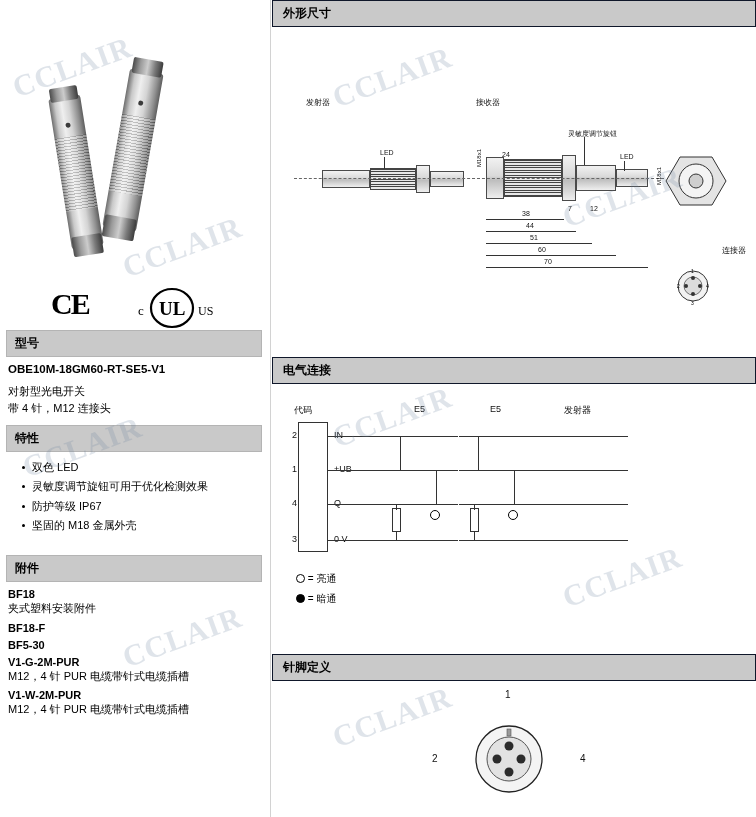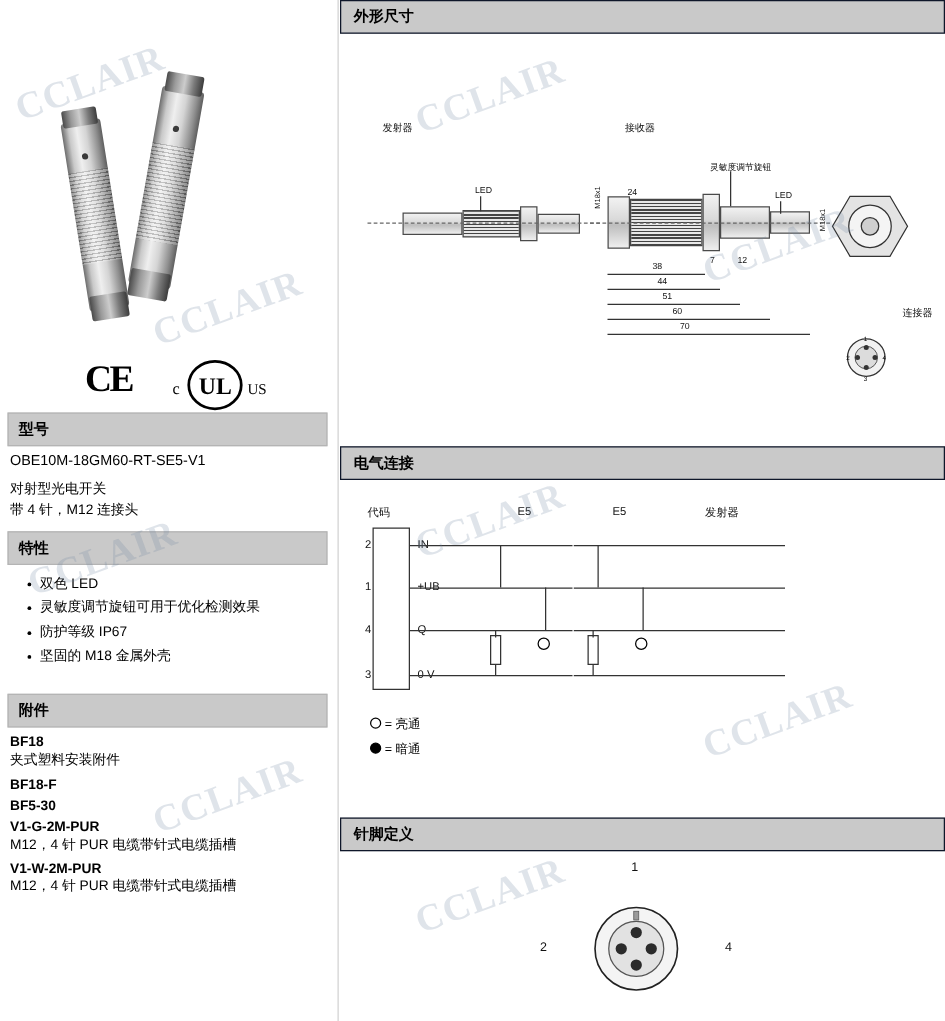--- a/index.html
+++ b/index.html
@@ -42,33 +42,33 @@
   .sensor .cap {
     position:absolute; border-radius:2px;
     background:linear-gradient(to right,#4a4a4a,#9a9a9a,#cccccc,#7b7b7b,#3c3c3c);
   }
   .sensor .dot {
     position:absolute; width:5px; height:5px; border-radius:50%;
     background:#3a3a3a; box-shadow:0 0 1px #fff;
   }
 
   .certs { position:absolute; left:45px; top:285px; width:180px; height:48px; }
-  .ce-mark { position:absolute; left:17px; top:2px; font-size:30px; font-family:"Liberation Serif",serif; letter-spacing:-2px; font-weight:700;text-align:right; }
+  .ce-mark { position:absolute; left:0; top:2px; font-size:30px; font-family:"Liberation Serif",serif; letter-spacing:-2px; font-weight:700;text-align:right; }
   .ul-mark { position:absolute; left:85px; top:0px; width:80px; height:46px; }
 
   .section-head {
     background:#c9c9c9;
     font-weight:bold;
     font-size:12px;
     padding:4px 8px;
     margin:0 0 6px 0;
     border:1px solid #b4b4b4;
   }
   .block { padding:0 2px 8px 2px; }
-  .model-name { font-weight:normal; font-size:11.5px; margin-bottom:8px; }
+  .model-name { font-weight:bold; font-size:11.5px; margin-bottom:8px; }
   .model-desc { line-height:1.55; font-size:11px; }
 
   ul.features { margin:2px 0 12px 0; padding:0 0 0 14px; list-style:none; }
   ul.features li { position:relative; line-height:1.75; font-size:11px; padding-left:10px; }
   ul.features li:before {
     content:""; position:absolute; left:0; top:8px;
     width:3px; height:3px; border-radius:50%; background:#000;
   }
 
   .acc-title { font-weight:bold; font-size:11px; margin-top:5px; }
@@ -201,21 +201,21 @@
       </div>
     </div>
   </div>
 
   <div class="right-col">
 
     <div class="panel-head">外形尺寸</div>
     <div class="panel-body dim-area">
 
       <div class="lbl-cn" style="left:34px; top:70px;">发射器</div>
-      <div class="lbl-cn" style="left:228px; top:70px;">接收器</div>
+      <div class="lbl-cn" style="left:204px; top:70px;">接收器</div>
 
       <div class="dwg grayfill" style="left:50px; top:143px; width:48px; height:18px;"></div>
       <div class="dwg hatch" style="left:98px; top:141px; width:46px; height:22px;"></div>
       <div class="dwg grayfill" style="left:144px; top:138px; width:14px; height:28px;"></div>
       <div class="dwg grayfill" style="left:158px; top:144px; width:34px; height:16px;"></div>
       <div class="ln h" style="left:22px; top:151px; width:186px; background:transparent; border-top:1px dashed #666;"></div>
       <div class="lbl" style="left:108px; top:122px;">LED</div>
       <div class="ln v" style="left:112px; top:130px; height:12px;"></div>
 
       <div class="dwg grayfill" style="left:214px; top:130px; width:18px; height:42px;"></div>

